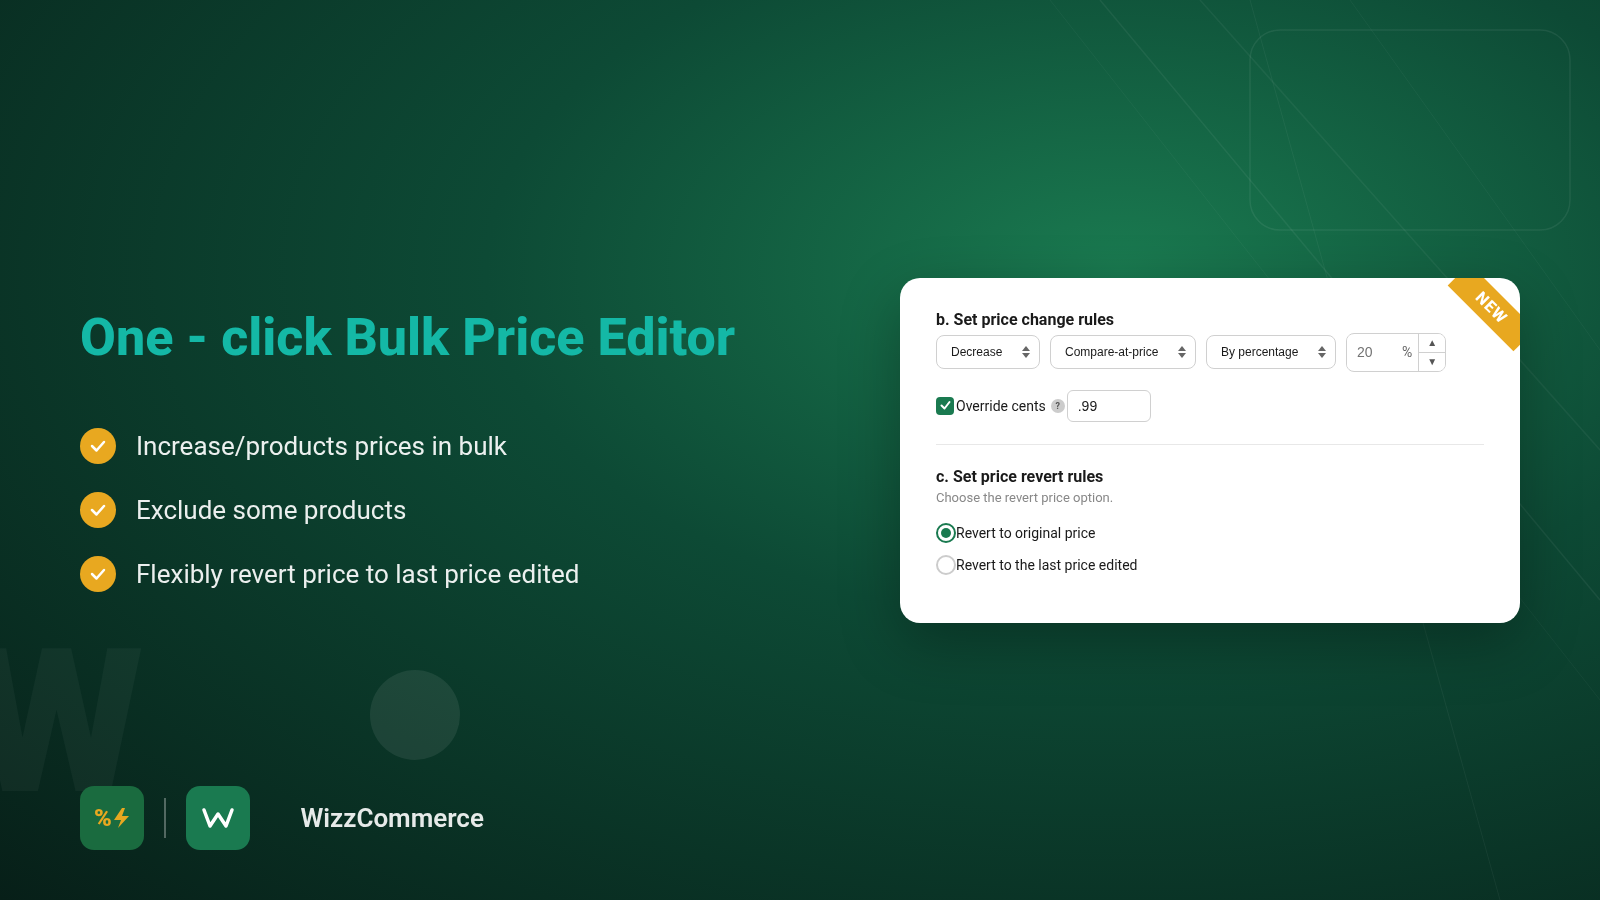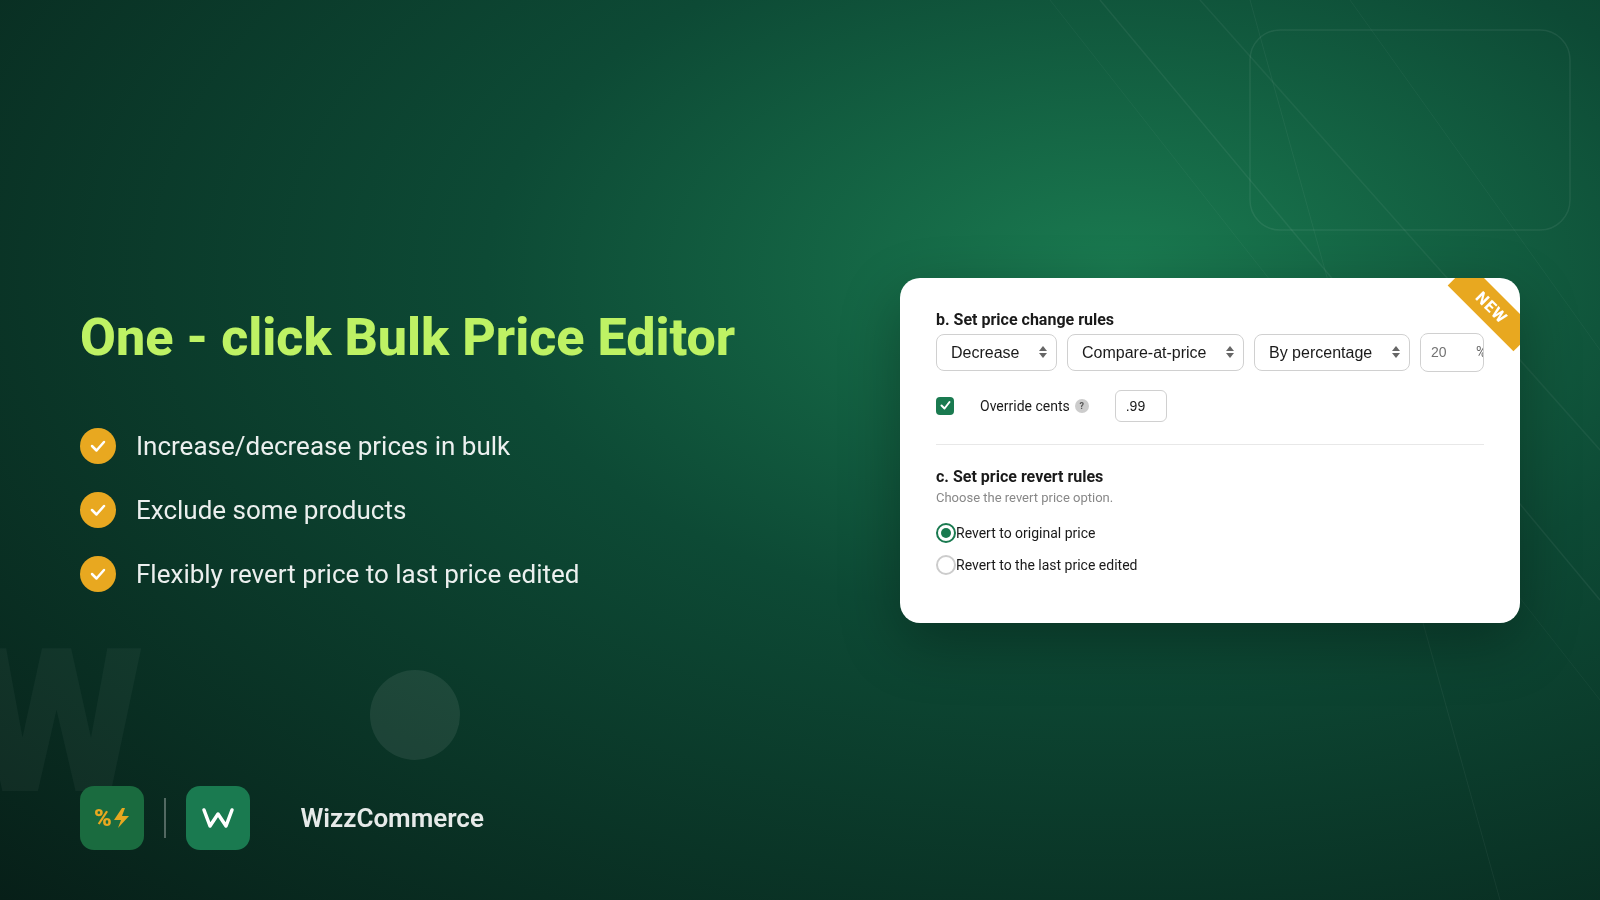--- a/index.html
+++ b/index.html
@@ -71,21 +71,21 @@
     }
 
     .left-panel {
       flex: 1;
       padding-right: 60px;
     }
 
     .main-title {
       font-size: 52px;
       font-weight: 800;
-      color: #bef264;
+      color: #14b8a6;
       line-height: 1.15;
       margin-bottom: 60px;
     }
 
     .feature-list {
       display: flex;
       flex-direction: column;
       gap: 28px;
     }
 
@@ -181,21 +181,21 @@
       display: inline-flex;
       align-items: center;
     }
 
     .select-field {
       appearance: none;
       -webkit-appearance: none;
       border: 1.5px solid #d0d0d0;
       border-radius: 8px;
       padding: 9px 36px 9px 14px;
-      font-size: 16px;
+      font-size: 12px;
       color: #1a1a1a;
       background: #fff;
       cursor: pointer;
       outline: none;
     }
 
     .select-arrows {
       position: absolute;
       right: 10px;
       top: 50%;
@@ -263,21 +263,21 @@
       justify-content: center;
     }
 
     .spinner-btn:first-child {
       border-bottom: 1px solid #d0d0d0;
     }
 
     .override-row {
       display: flex;
       align-items: center;
-      gap: 26px;
+      gap: 2px;
       margin-bottom: 6px;
     }
 
     .checkbox-styled {
       width: 18px;
       height: 18px;
       border-radius: 4px;
       background: #1a7a50;
       display: flex;
       align-items: center;
@@ -311,21 +311,21 @@
       color: #555;
       font-weight: 700;
       cursor: pointer;
     }
 
     .cents-input {
       border: 1.5px solid #d0d0d0;
       border-radius: 6px;
       padding: 7px 10px;
       font-size: 14px;
-      width: 52px;
+      width: 84px;
       outline: none;
       color: #1a1a1a;
     }
 
     .divider {
       height: 1px;
       background: #e8e8e8;
       margin: 22px 0;
     }
 
@@ -454,21 +454,21 @@
   <div class="left-panel">
     <h1 class="main-title">One - click Bulk Price Editor</h1>
 
     <div class="feature-list">
       <div class="feature-item">
         <div class="check-icon">
           <svg viewBox="0 0 18 18" fill="none">
             <path d="M3 9l4.5 4.5L15 5" stroke="#fff" stroke-width="2.5" stroke-linecap="round" stroke-linejoin="round"></path>
           </svg>
         </div>
-        <span class="feature-text">Increase/decrease prices in bulk</span>
+        <span class="feature-text">Increase/products prices in bulk</span>
       </div>
       <div class="feature-item">
         <div class="check-icon">
           <svg viewBox="0 0 18 18" fill="none">
             <path d="M3 9l4.5 4.5L15 5" stroke="#fff" stroke-width="2.5" stroke-linecap="round" stroke-linejoin="round"></path>
           </svg>
         </div>
         <span class="feature-text">Exclude some products</span>
       </div>
       <div class="feature-item">

